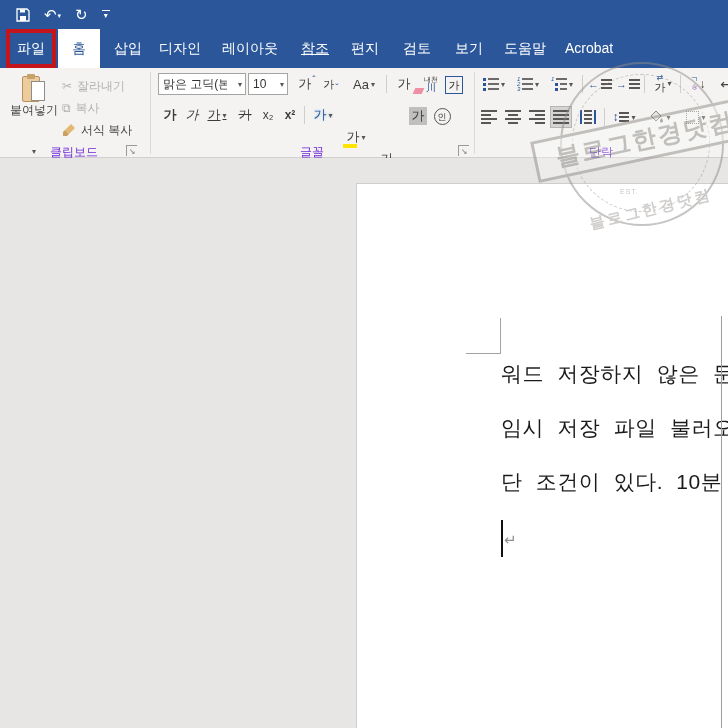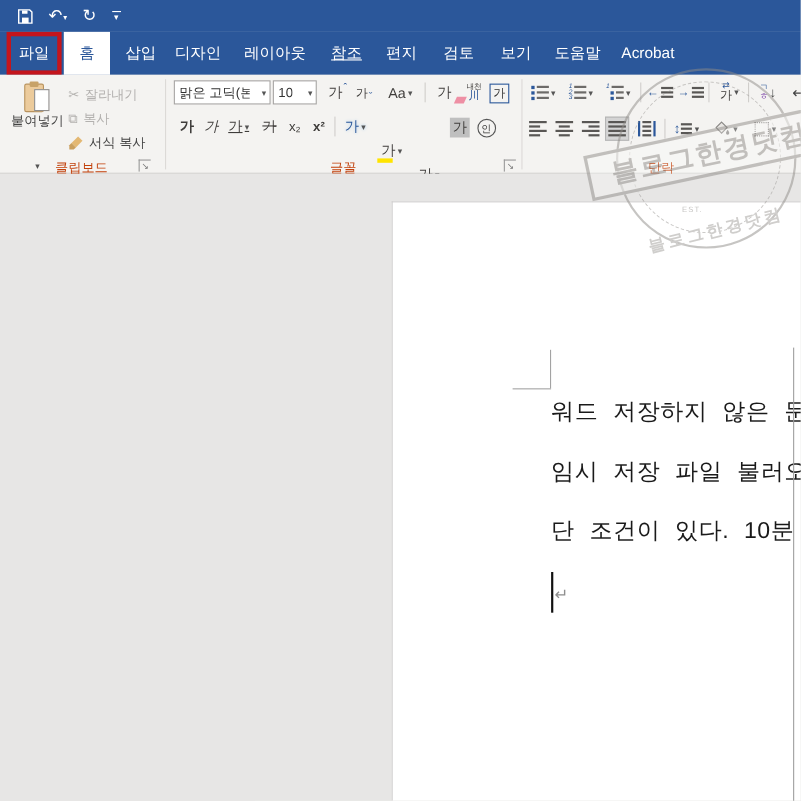--- a/index.html
+++ b/index.html
@@ -23,21 +23,21 @@
   .tab-file { left:6px; width:50px; border:4px solid #c4151c; line-height:31px; }
   .tab-home { left:58px; width:42px; background:#fff; color:#2b579a; }
   .tellme { position:absolute; left:632px; top:0; height:39px; display:flex; align-items:center; gap:9px; color:#fff; font-size:14px; }
   .bulb { width:12px; height:12px; border:1.5px solid #fff; border-radius:50%; position:relative; }
   .bulb::after { content:""; position:absolute; left:2.5px; top:11px; width:4px; height:3px; border-left:1.5px solid #fff; border-right:1.5px solid #fff; border-bottom:1.5px solid #fff; }
 
   
   .ribbon { position:absolute; left:0; top:68px; width:728px; height:90px; background:#f4f3f1; border-bottom:1px solid #d2d0ce; }
   .vsep { position:absolute; top:4px; width:1px; height:82px; background:#dcdad7; }
   .vsep-sm { position:absolute; width:1px; height:18px; background:#d0cecb; }
-  .group-label { position:absolute; top:76px; font-size:12px; color:#c2410c; text-align:center; }
+  .group-label { position:absolute; top:76px; font-size:12px; color:#6d28d9; text-align:center; }
   .launcher { position:absolute; top:77px; width:11px; height:11px; border-left:1px solid #999; border-top:1px solid #999; font-size:8px; color:#777; line-height:11px; text-align:center; }
 
   .btn-label { font-size:12px; color:#444; white-space:nowrap; }
   .disabled, .disabled * { color:#b3b1af !important; }
   .dd { font-size:8px; color:#555; }
 
   
   .paste-btn { position:absolute; left:8px; top:4px; width:52px; height:68px; display:flex; flex-direction:column; align-items:center;gap:28px; }
   .clipboard-icon { position:relative; width:24px; height:30px; margin-top:2px; }
   .clip-base { position:absolute; left:0; top:2px; width:18px; height:26px; background:#eccb9c; border:1px solid #b9935e; border-radius:2px; }

